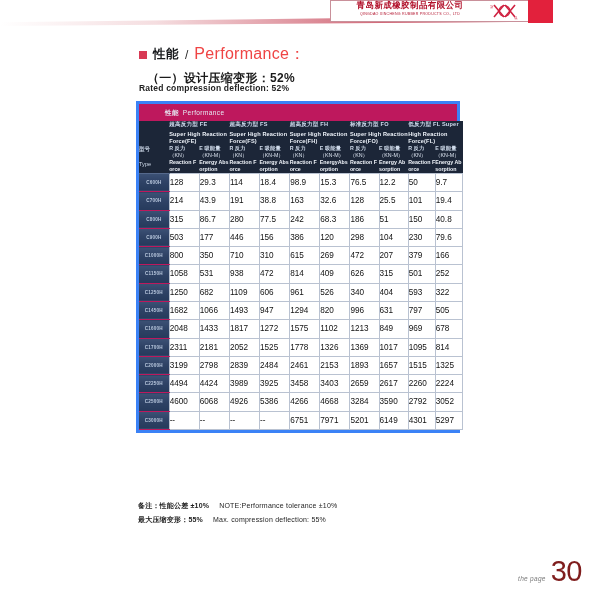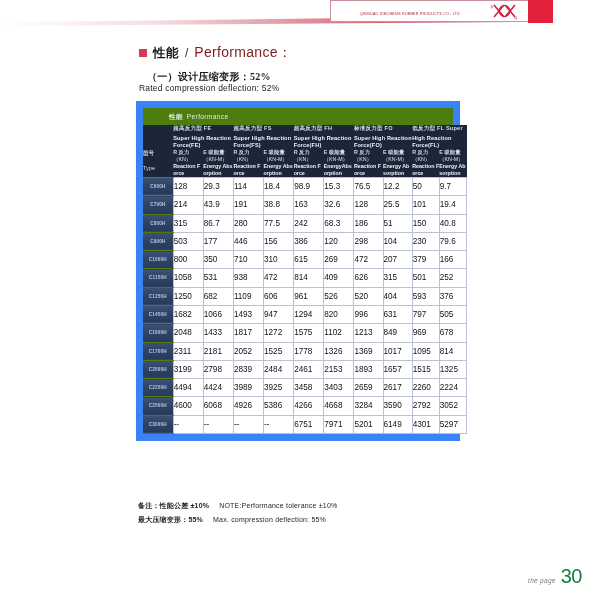--- a/index.html
+++ b/index.html
@@ -91,51 +91,51 @@
     font-size: 12.5px;
     font-weight: bold;
     color: #17191c;
     letter-spacing: 0.5px;
   }
   .perf-slash {
     font-size: 12px;
     color: #2b2b2b;
   }
   .perf-en {
-    font-size: 14px;
-    color: #7f1d1d;
+    font-size: 16px;
+    color: #ef4444;
     letter-spacing: 0.3px;
   }
 
   #rated-cn {
     position: absolute;
     left: 147px; top: 70px;
-    font-size: 10px;
+    font-size: 12px;
     font-weight: bold;
     color: #1b1b1b;
     letter-spacing: 0.3px;
     white-space: nowrap;
-    font-family: Liberation Serif, serif;
   }
   #rated-en {
     position: absolute;
     left: 139px; top: 83px;
     font-size: 8.5px;
     color: #222222;
     letter-spacing: 0.2px;
     white-space: nowrap;
+    font-weight: bold;
   }
 
   
   #perf-table {
     position: absolute;
     left: 136px; top: 101px;
     width: 324px;
-    background: #4d7c0f;
-    border: 7px solid #3b82f6;
+    background: #be185d;
+    border: 3px solid #3b82f6;
     box-sizing: border-box;
   }
   .tbl-title {
     height: 17px;
     line-height: 17px;
     padding-left: 26px;
     font-size: 6.5px;
     color: #e6ecf5;
     letter-spacing: 0.4px;
     white-space: nowrap;
@@ -291,32 +291,33 @@
     gap: 5px;
     color: #6d6d6d;
   }
   .pf-label {
     font-size: 6.5px;
     font-style: italic;
     color: #7a7a7a;
     letter-spacing: 0.3px;
   }
   .pf-num {
-    font-size: 20px;
-    color: #15803d;
+    font-size: 29px;
+    color: #7f1d1d;
     letter-spacing: -0.5px;
     text-align: right;
   }
 </style>
 </head>
 <body>
 
 <div id="top-banner">
   <div class="banner-sweep"></div>
   <div class="banner-box"></div>
+  <div class="banner-cn">青岛新成橡胶制品有限公司</div>
   <div class="banner-en">QINGDAO XINCHENG RUBBER PRODUCTS CO., LTD</div>
   <svg class="banner-logo" viewBox="0 0 30 20">
     <g fill="none" stroke="#cf2040" stroke-width="1.6">
       <path d="M5 4 L15 16"></path>
       <path d="M15 4 L5 16"></path>
       <path d="M16 4 L26 16"></path>
       <path d="M26 4 L16 16"></path>
       <circle cx="15.5" cy="10" r="5.5" stroke-width="1.2"></circle>
     </g>
     <text x="1" y="7" font-size="3.4" fill="#cf2040" font-family="'Liberation Sans',sans-serif">新</text>
@@ -519,24 +520,24 @@
           <td class="data-cell">252</td>
         </tr>
         <tr class="data-row">
           <td class="row-label">C1250H</td>
           <td class="data-cell first">1250</td>
           <td class="data-cell">682</td>
           <td class="data-cell">1109</td>
           <td class="data-cell">606</td>
           <td class="data-cell">961</td>
           <td class="data-cell">526</td>
-          <td class="data-cell">520</td>
+          <td class="data-cell">340</td>
           <td class="data-cell">404</td>
           <td class="data-cell">593</td>
-          <td class="data-cell">376</td>
+          <td class="data-cell">322</td>
         </tr>
         <tr class="data-row">
           <td class="row-label">C1450H</td>
           <td class="data-cell first">1682</td>
           <td class="data-cell">1066</td>
           <td class="data-cell">1493</td>
           <td class="data-cell">947</td>
           <td class="data-cell">1294</td>
           <td class="data-cell">820</td>
           <td class="data-cell">996</td>

